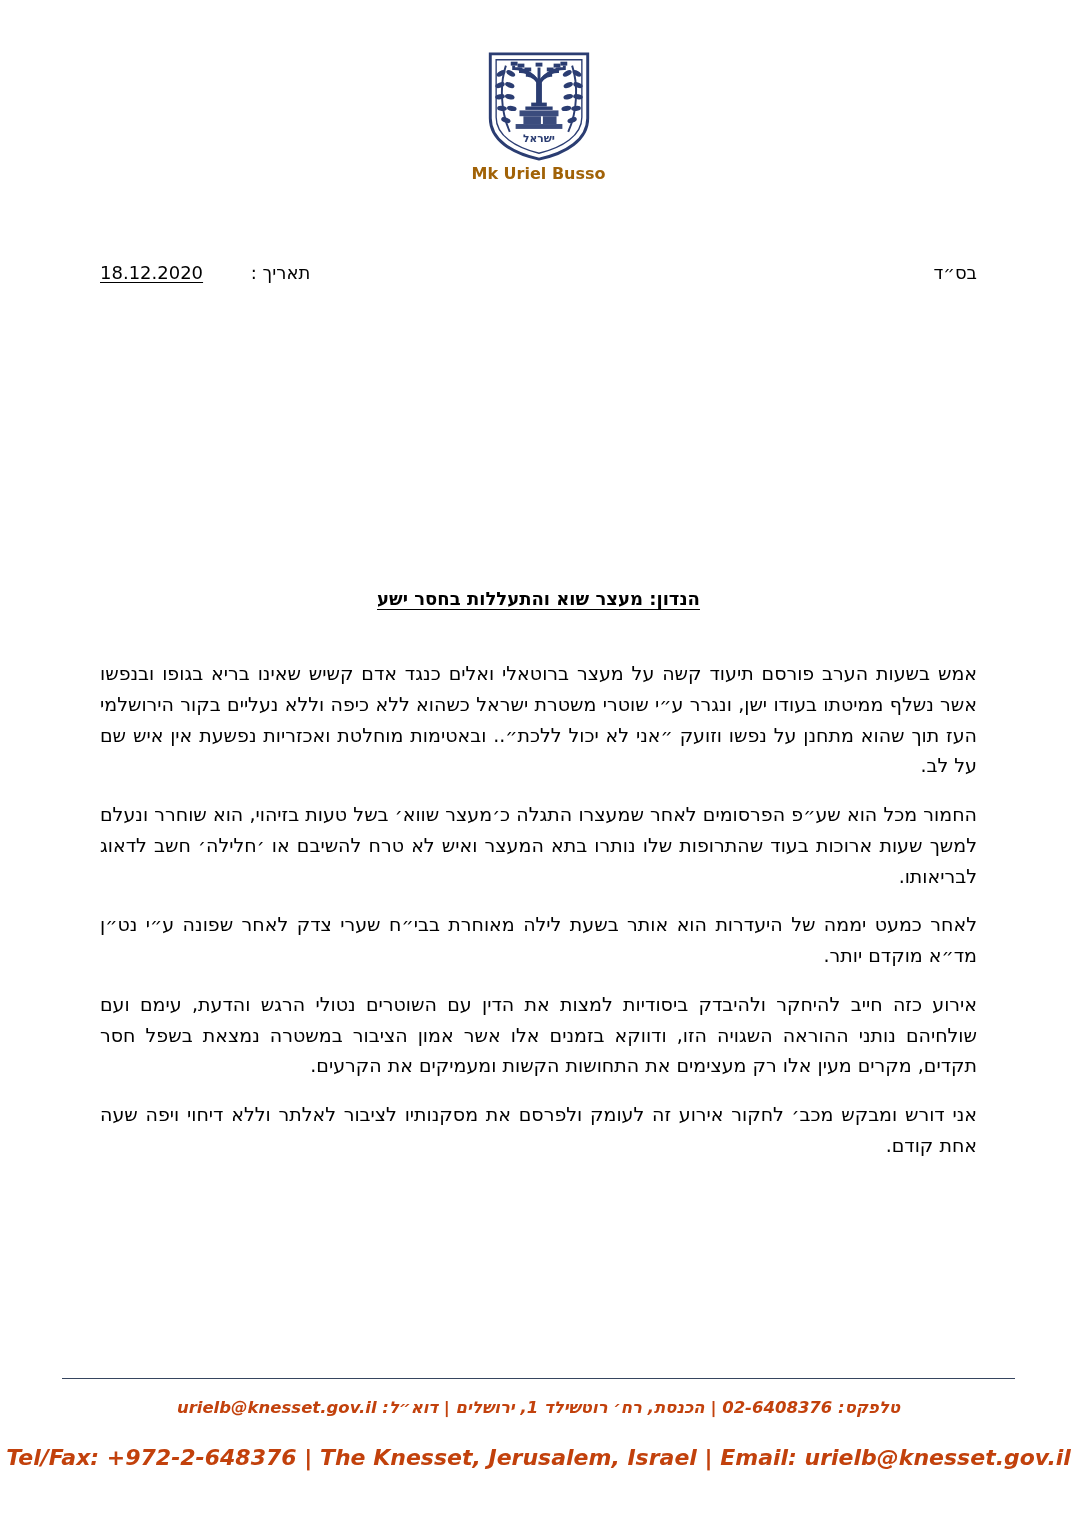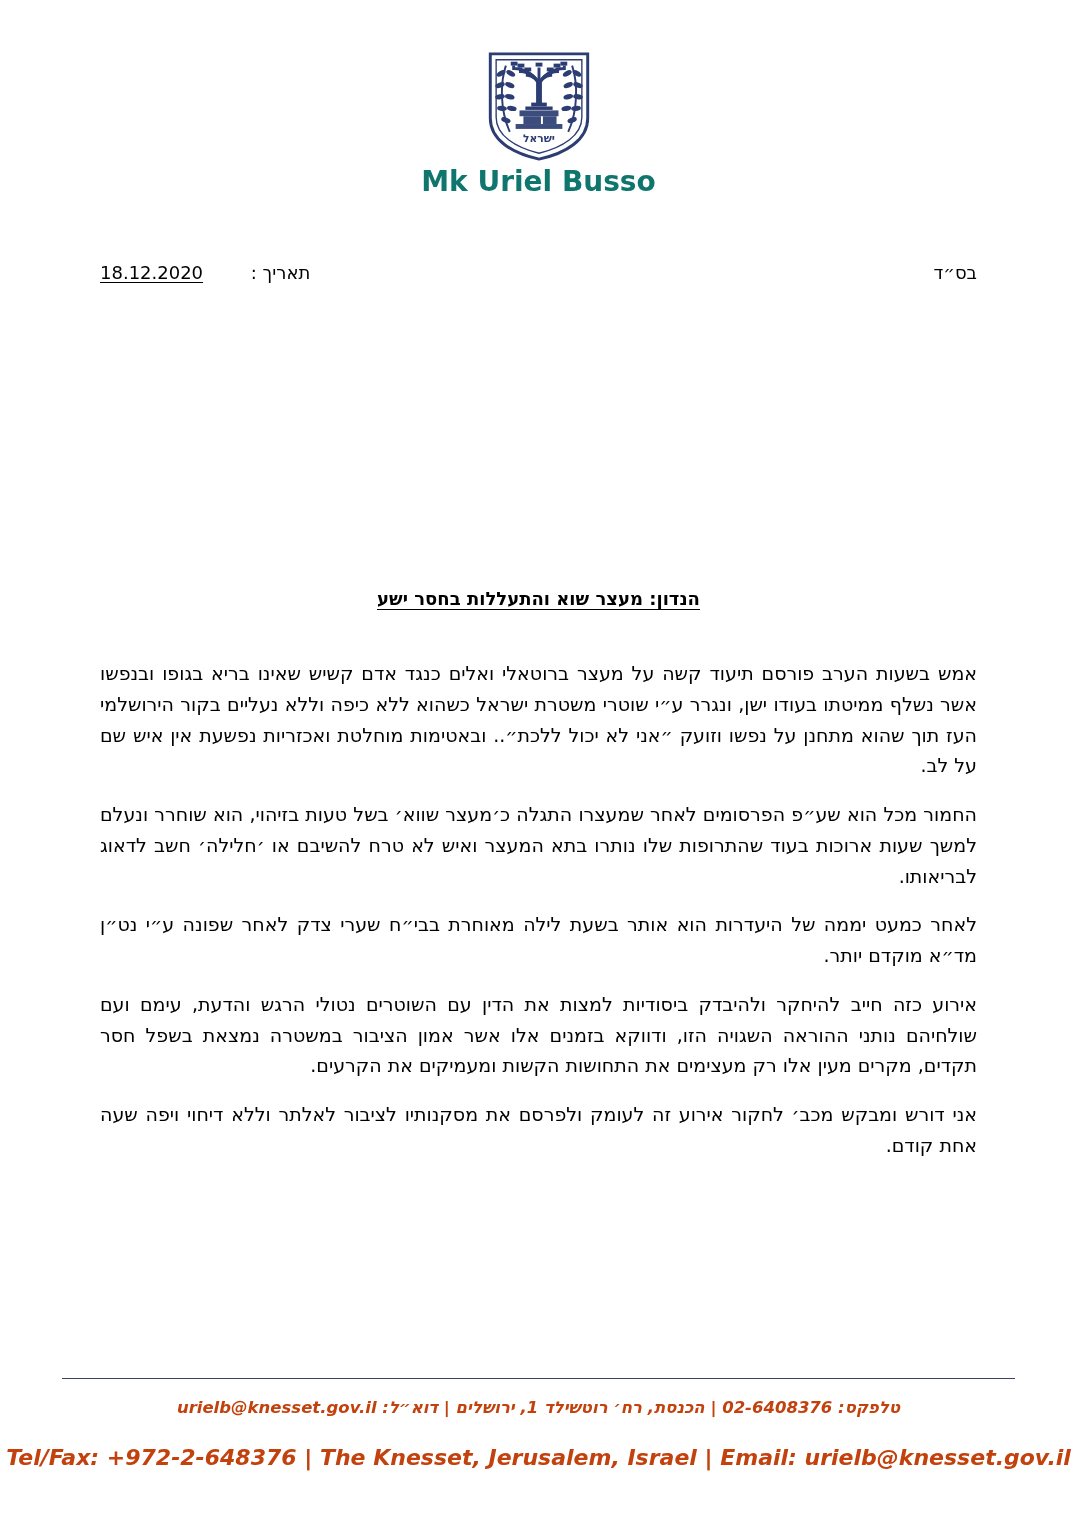--- a/index.html
+++ b/index.html
@@ -41,23 +41,23 @@
   .org-name-he {
     margin-top: 10px;
     font-size: 21px;
     font-weight: bold;
     color: #2b3d72;
     letter-spacing: 0.2px;
     line-height: 1.25;
     direction: rtl;
   }
   .org-name-en {
-    font-size: 28px;
-    font-weight: bold;
-    color: #0f766e;
+    font-size: 16px;
+    font-weight: bold;
+    color: #a16207;
     direction: ltr;
     line-height: 1.25;
     margin-top: 1px;
   }
 
   
   .date-row {
     position: absolute;
     top: 262px;
     left: 100px;

